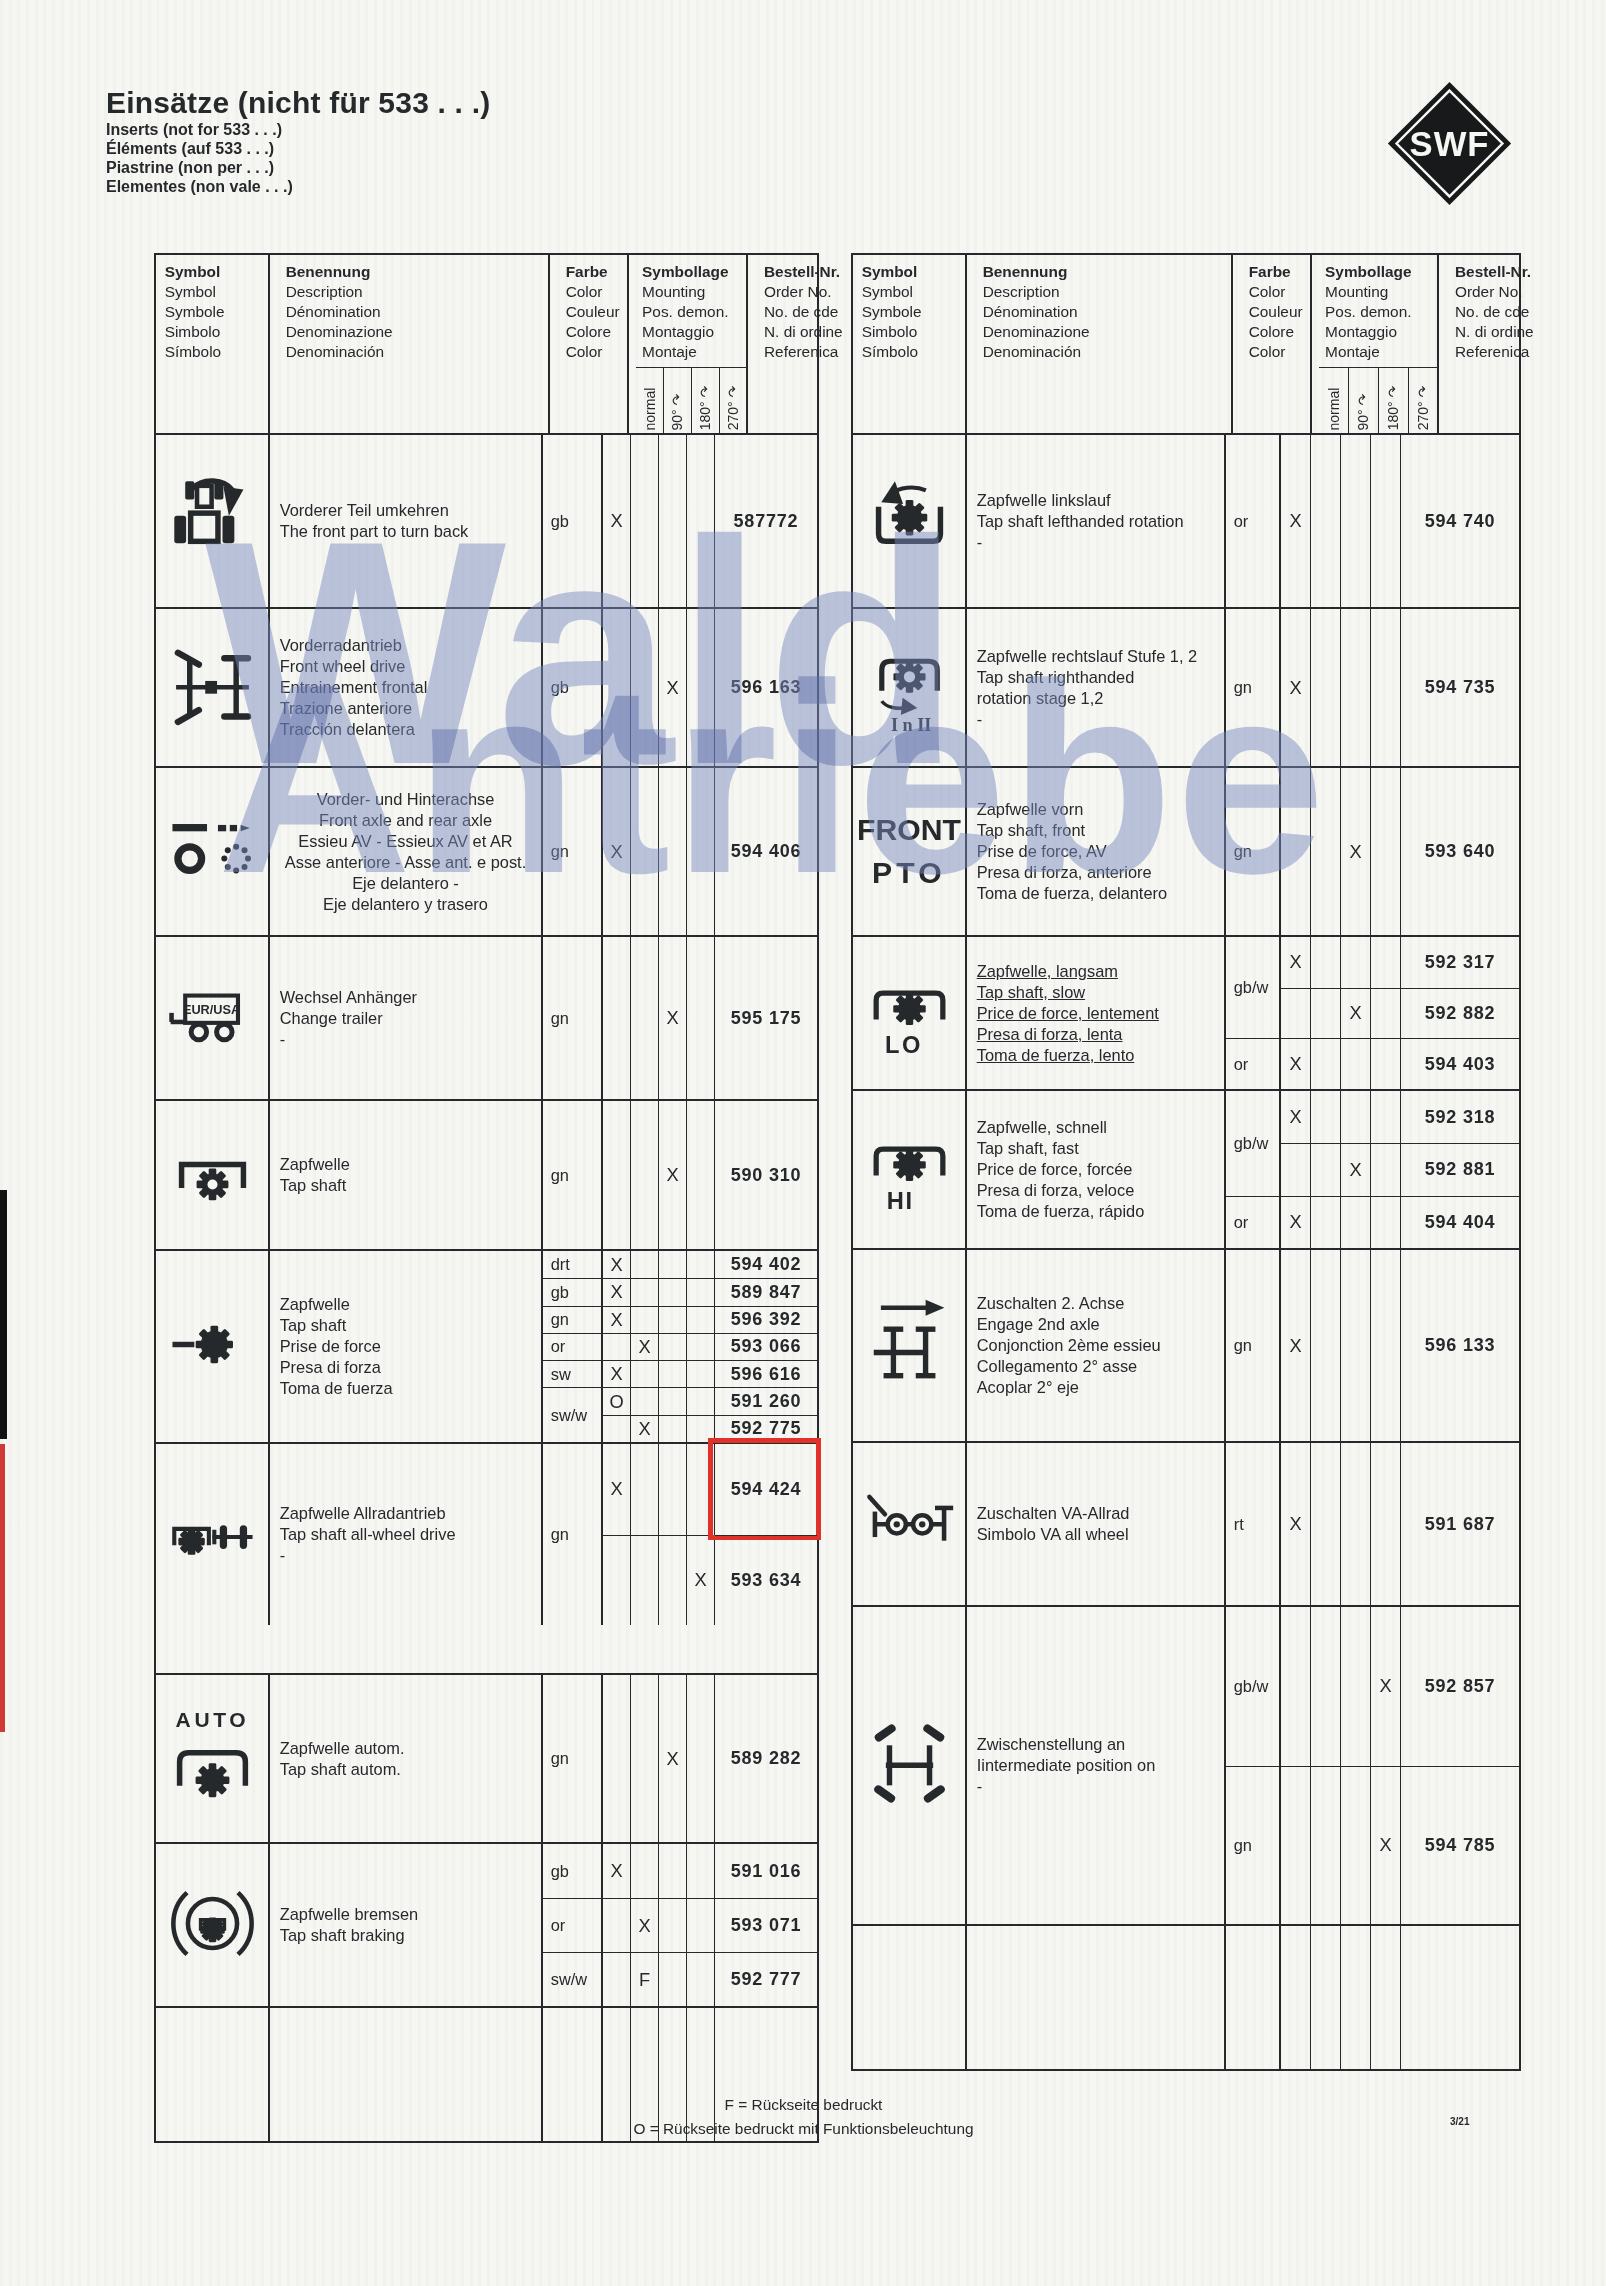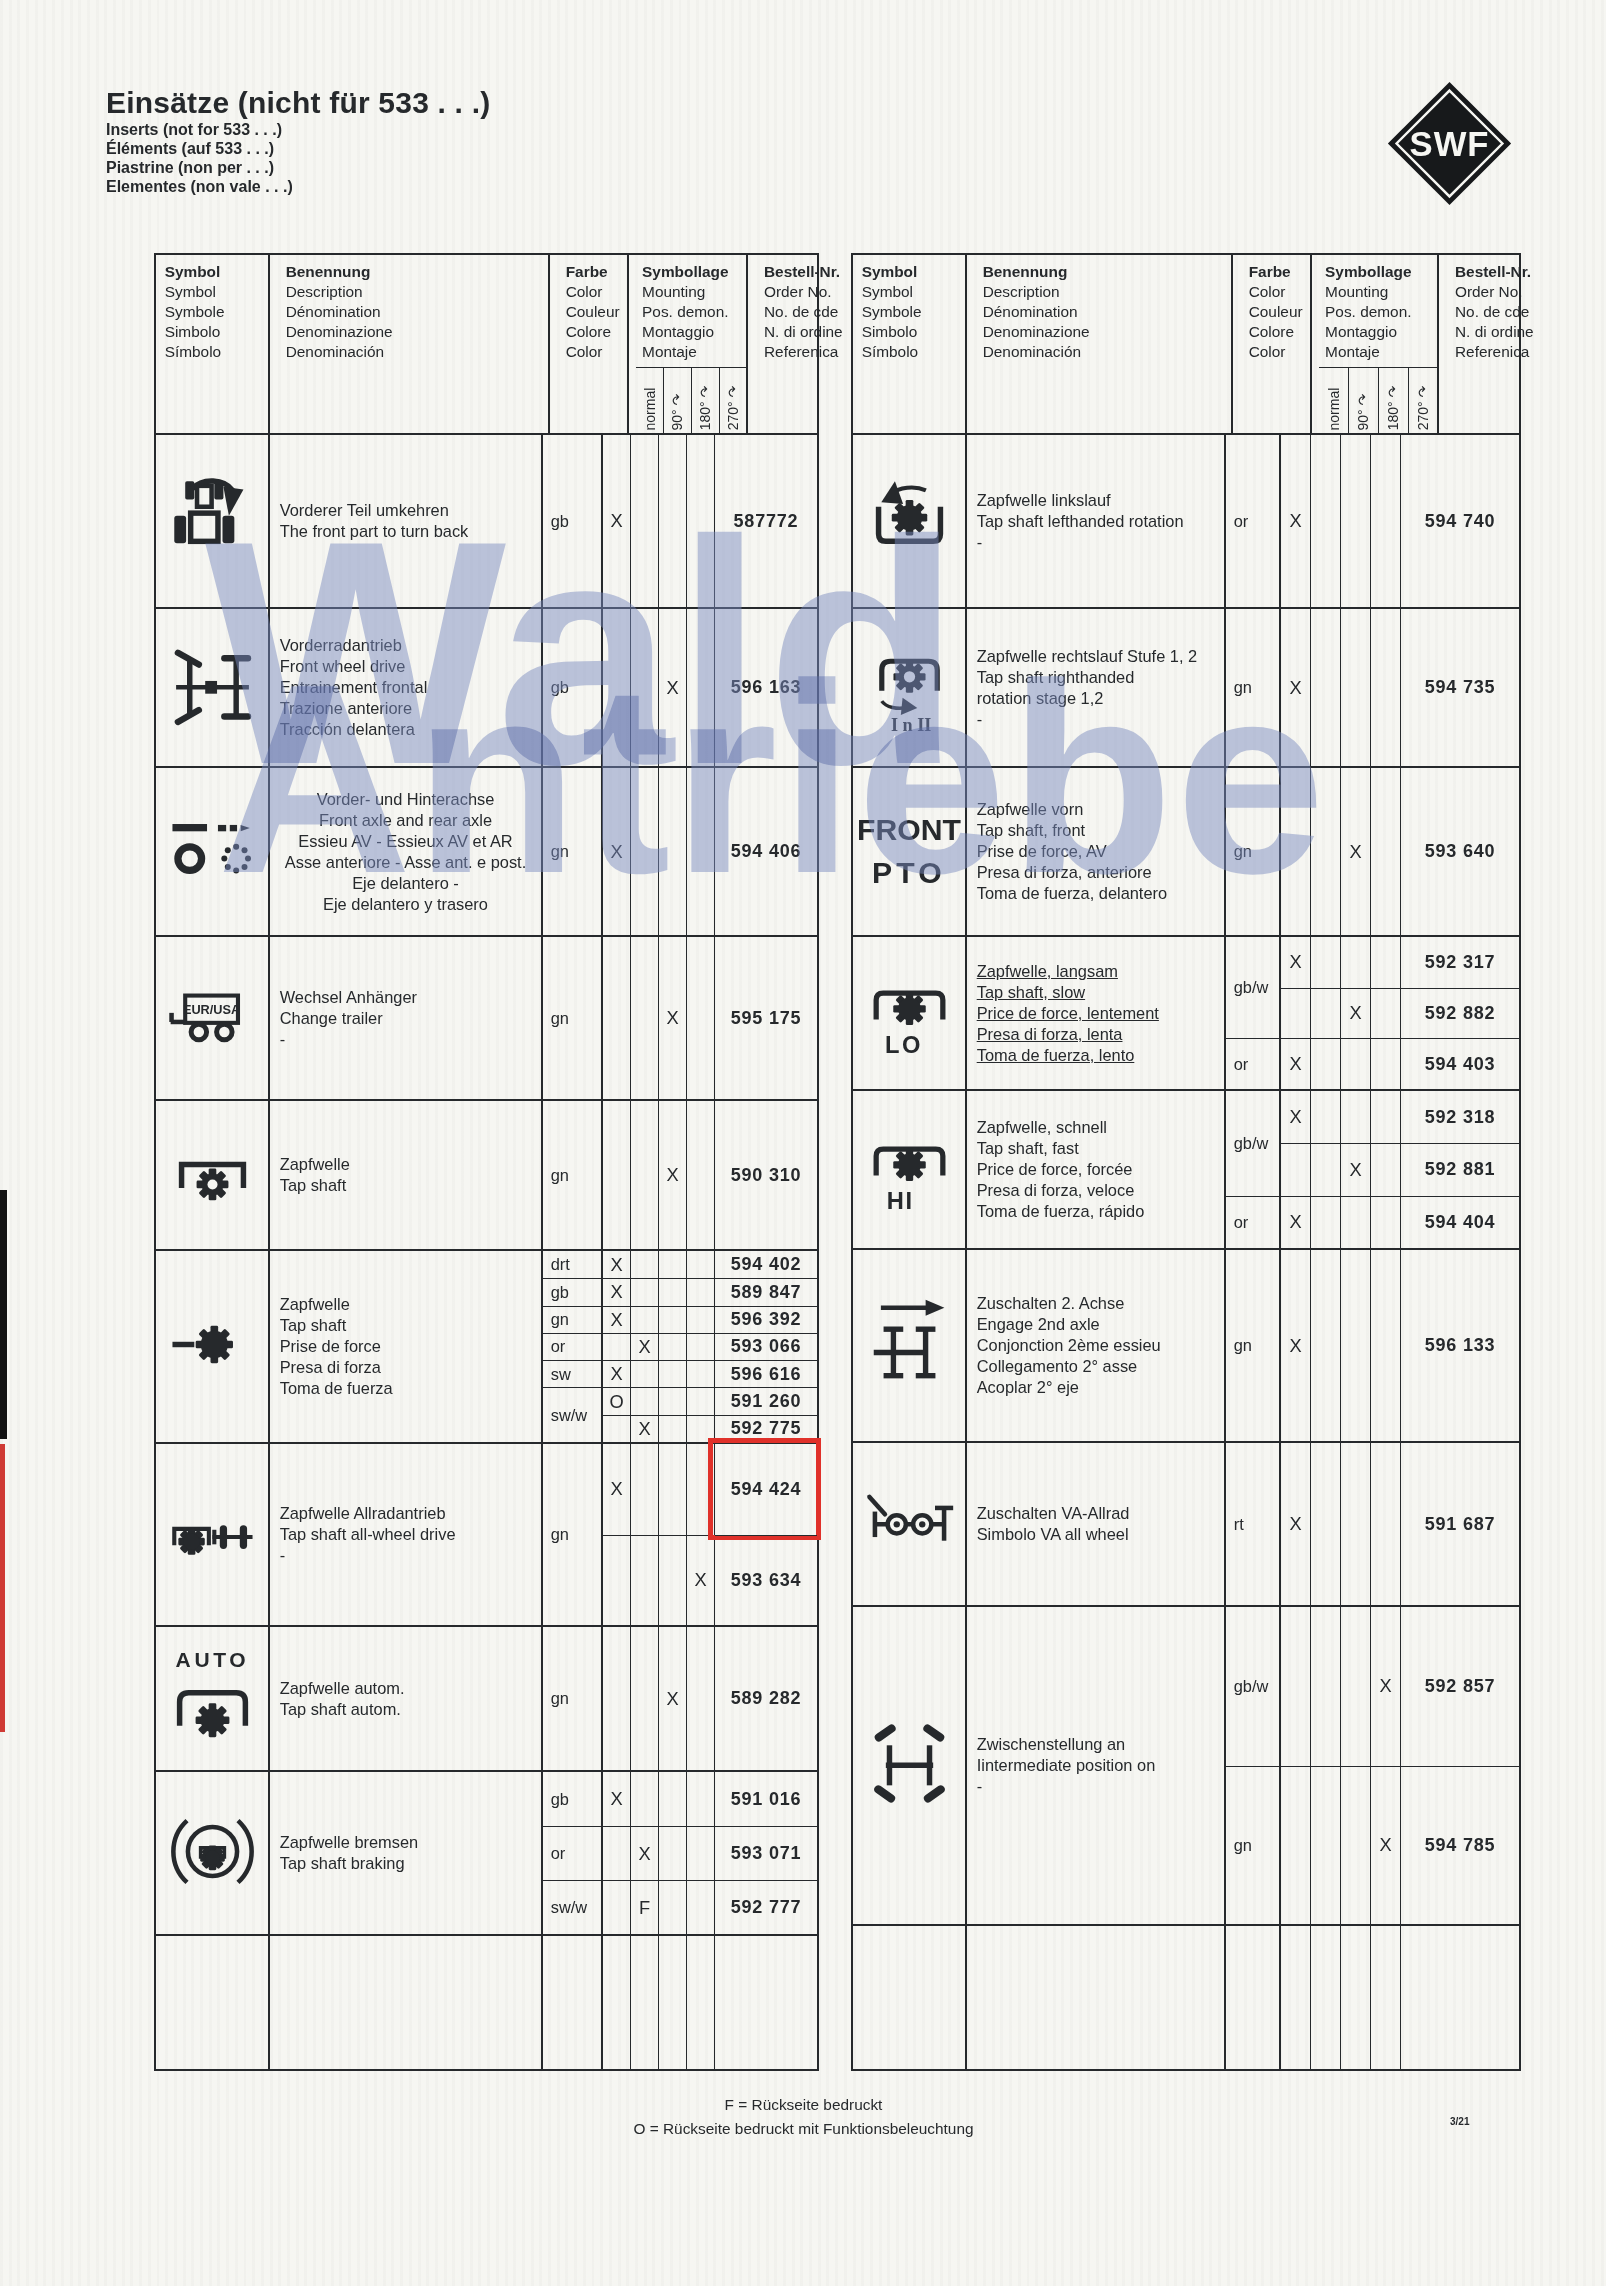--- a/index.html
+++ b/index.html
@@ -371,21 +371,21 @@
           <div class="smark"></div>
           <div class="smark"></div>
           <div class="sord">594 424<div class="redbox"></div></div>
           <div class="smark bt"></div>
           <div class="smark bt"></div>
           <div class="smark bt"></div>
           <div class="smark bt">X</div>
           <div class="sord bt">593 634</div>
         </div>
       </div>
-      <div class="trow" style="height: 145px;">
+      <div class="trow" style="height: 169px; margin-top: 48px;">
         <div class="tsym" style="flex: 0 0 114px;">
           <div><svg width="95" height="95" viewBox="0 0 100 104" xmlns="http://www.w3.org/2000/svg">
               <text x="50" y="20" font-size="23" font-weight="bold" letter-spacing="4" text-anchor="middle" fill="#26292c" font-family="Liberation Sans,sans-serif">AUTO</text>
               <path d="M14,84 V58 q0,-10 10,-10 h52 q10,0 10,10 v26" fill="none" stroke="#26292c" stroke-width="6"></path>
               <rect x="45.8" y="59.5" width="8.4" height="9" rx="1.5" fill="#26292c" transform="rotate(0 50 78)"></rect>
               <rect x="45.8" y="59.5" width="8.4" height="9" rx="1.5" fill="#26292c" transform="rotate(45 50 78)"></rect>
               <rect x="45.8" y="59.5" width="8.4" height="9" rx="1.5" fill="#26292c" transform="rotate(90 50 78)"></rect>
               <rect x="45.8" y="59.5" width="8.4" height="9" rx="1.5" fill="#26292c" transform="rotate(135 50 78)"></rect>
               <rect x="45.8" y="59.5" width="8.4" height="9" rx="1.5" fill="#26292c" transform="rotate(180 50 78)"></rect>
               <rect x="45.8" y="59.5" width="8.4" height="9" rx="1.5" fill="#26292c" transform="rotate(225 50 78)"></rect>

